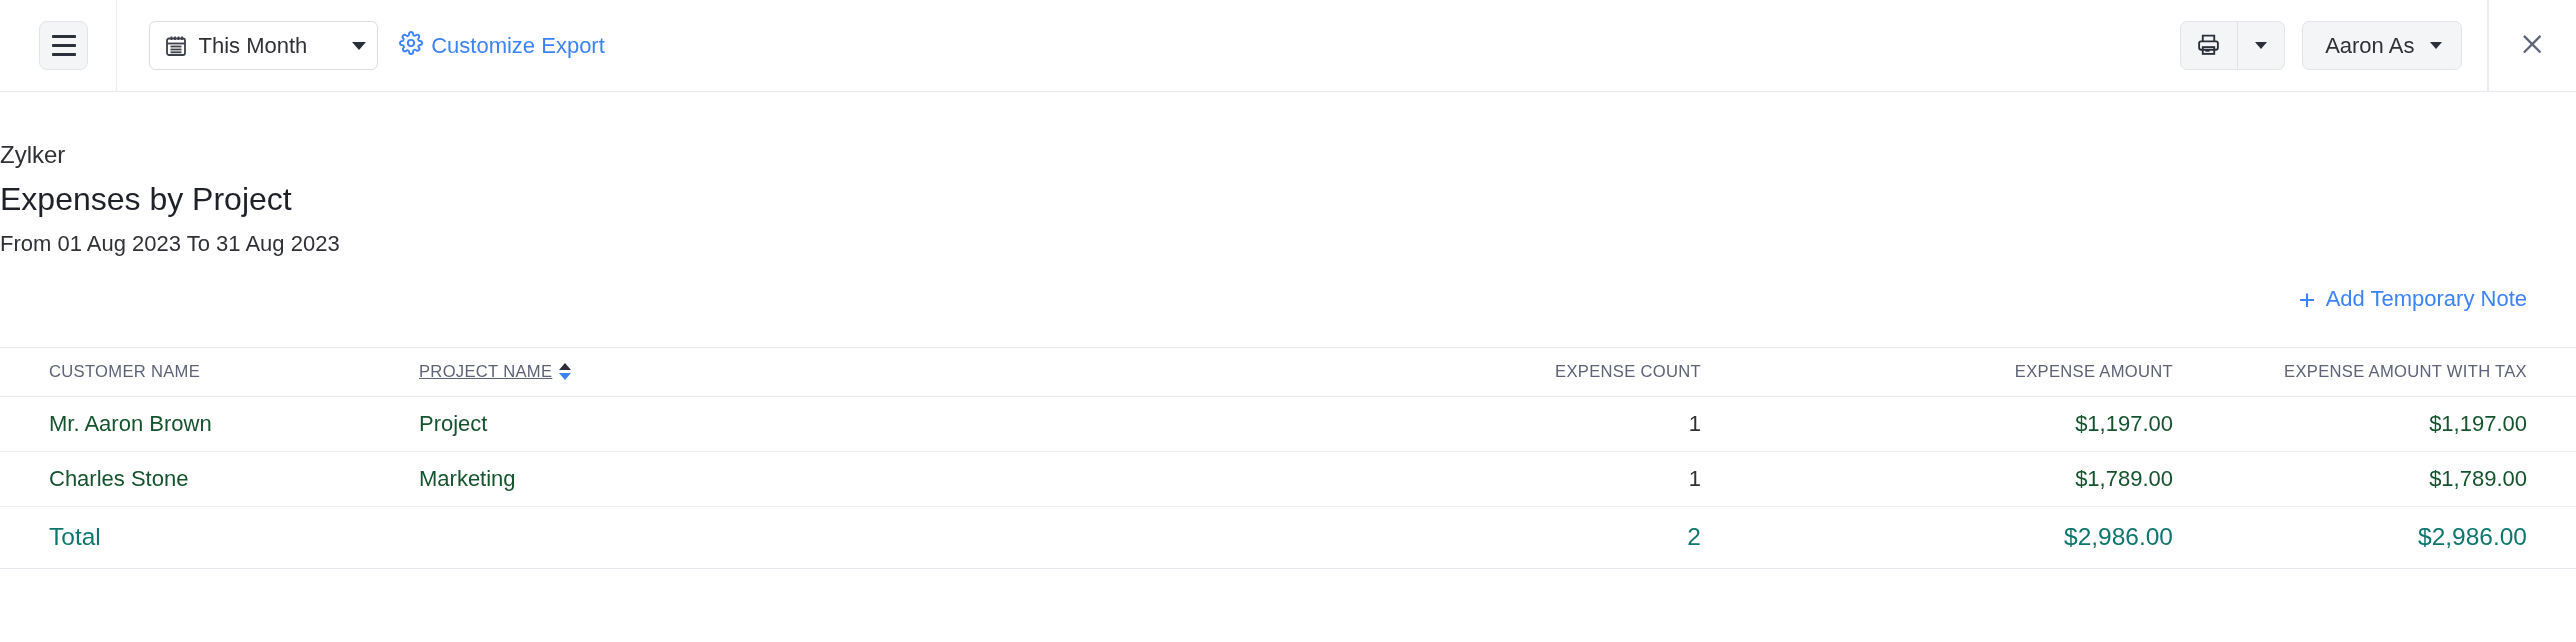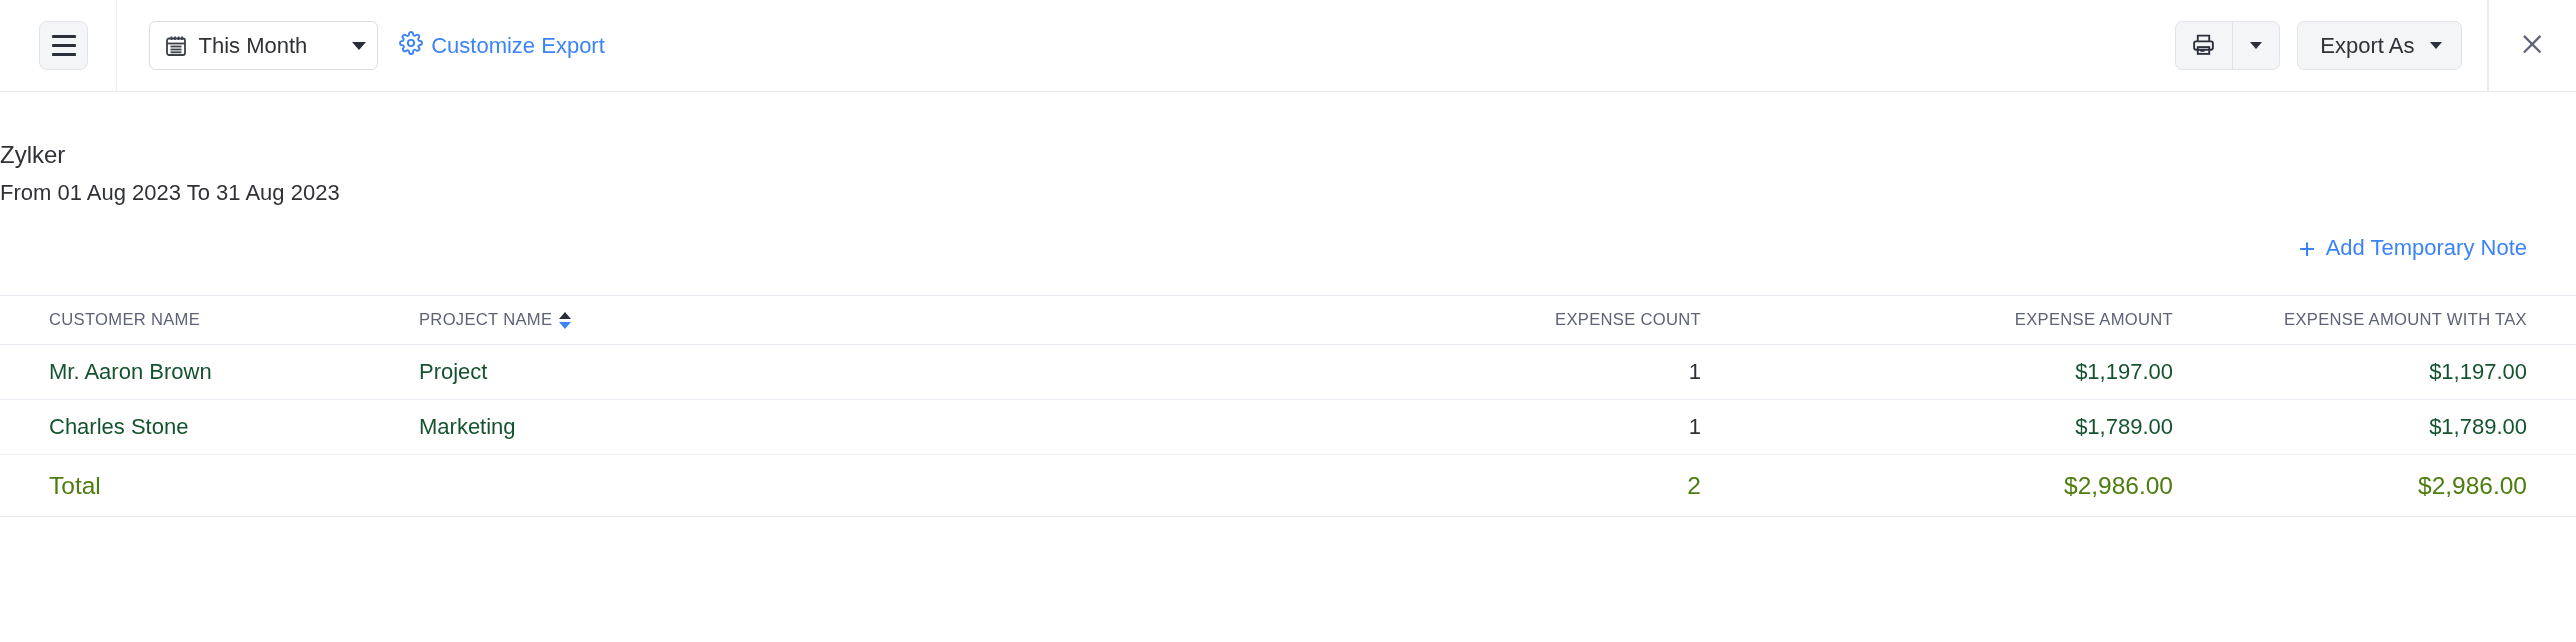--- a/index.html
+++ b/index.html
@@ -230,20 +230,21 @@
   .col-project  { width: 916px; text-align: left; }
   .col-count    { width: 442px; text-align: right; padding-right: 76px !important; }
   .col-amount   { width: 445px; text-align: right; padding-right: 49px !important; }
   .col-amount-tax { text-align: right; padding-right: 49px !important; }
 
   .th-sortable { cursor: pointer; }
   .sort-wrap {
     display: inline-flex;
     align-items: center;
     gap: 7.1px;
+    text-decoration: underline;
   }
   .sort-icon {
     display: inline-flex;
     flex-direction: column;
     gap: 2.4px;
     line-height: 0;
   }
   .sort-up {
     width: 0; height: 0;
     border-left: 6.3px solid transparent;
@@ -261,21 +262,21 @@
     height: 55px;
     border-bottom: 1.6px solid #eceef3;
     font-size: 22px;
   }
   .cell-link { color: #14532d; cursor: pointer; white-space: nowrap; }
   .cell-plain { color: #2f3136; }
 
   tr.total-row td {
     height: 62px;
     font-size: 24.5px;
-    color: #4d7c0f;
+    color: #0f766e;
     border-bottom: 1.6px solid #e9eaf0;
     border-top: 0;
   }
 </style>
 </head>
 <body>
 
 <div class="toolbar">
 
   <div class="toolbar-left">
@@ -331,39 +332,40 @@
             <line x1="9" y1="18" x2="13" y2="18"></line>
           </svg>
         </span>
       </div>
       <div class="print-caret">
         <span class="caret small"></span>
       </div>
     </div>
 
     <div class="export-btn">
-      <span>Export As</span>
+      <span>Aaron As</span>
       <span class="caret small"></span>
     </div>
 
     <div class="right-divider"></div>
 
     <div class="close-cell">
       <span>
         <svg width="28.4" height="28.4" viewBox="0 0 24 24" fill="none" stroke="#5e6277" stroke-width="1.9">
           <line x1="5" y1="5" x2="19" y2="19"></line>
           <line x1="19" y1="5" x2="5" y2="19"></line>
         </svg>
       </span>
     </div>
   </div>
 </div>
 
 <div class="report-head">
   <div class="org-name">Zylker</div>
+  <div class="report-title">Expenses by Project</div>
   <div class="report-range">From 01 Aug 2023 To 31 Aug 2023</div>
 </div>
 
 <div class="note-row">
   <div class="note-link">
     <span class="plus-icon">+</span>
     <span>Add Temporary Note</span>
   </div>
 </div>
 

